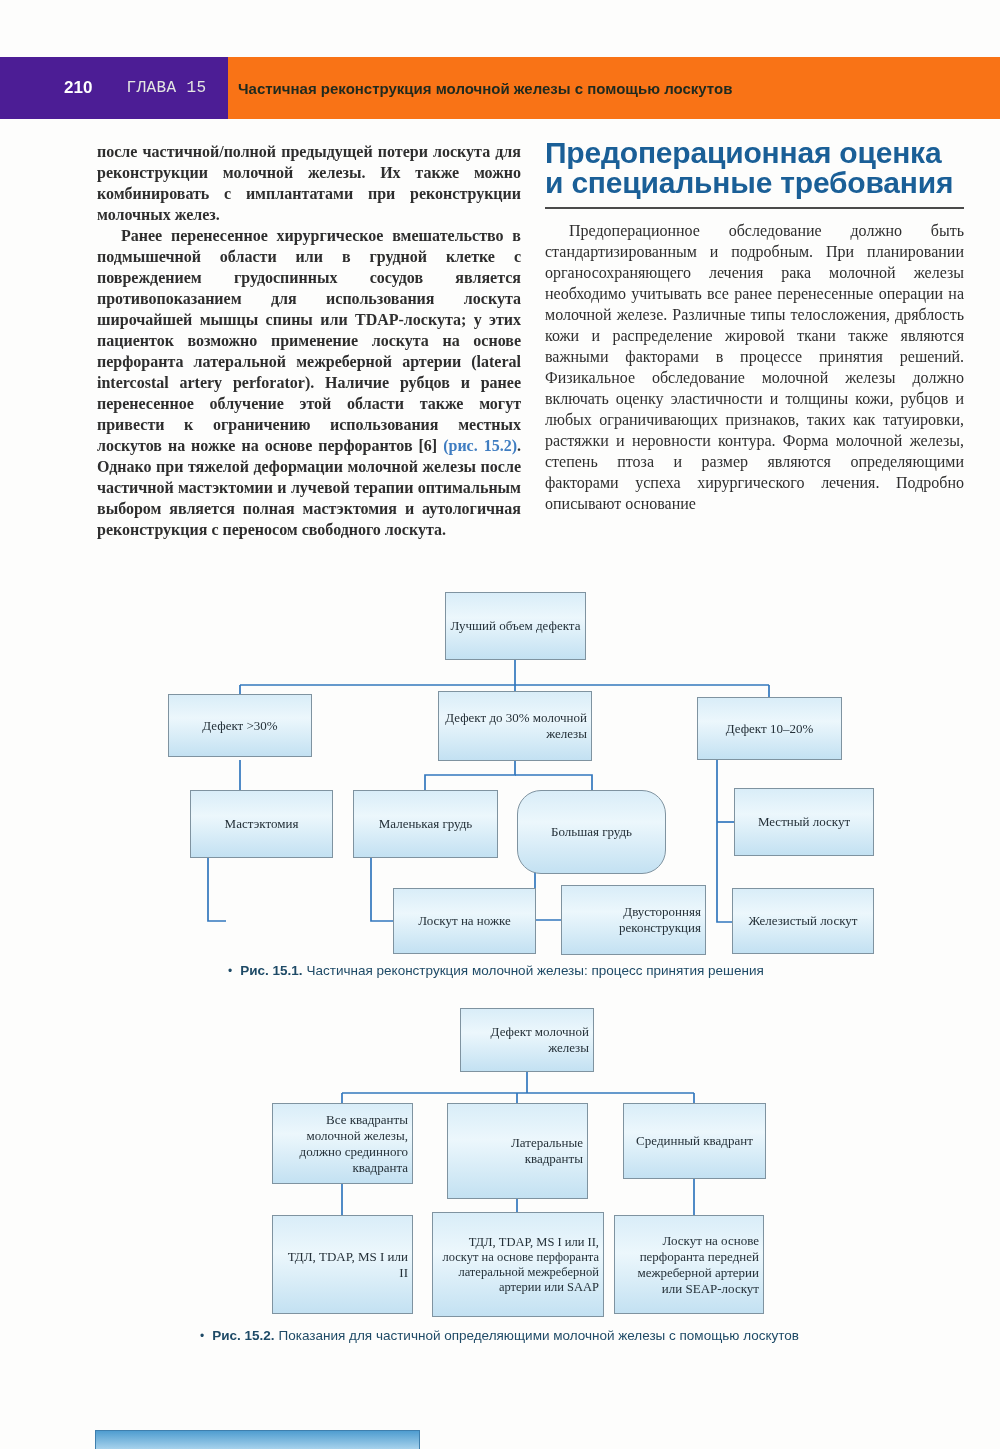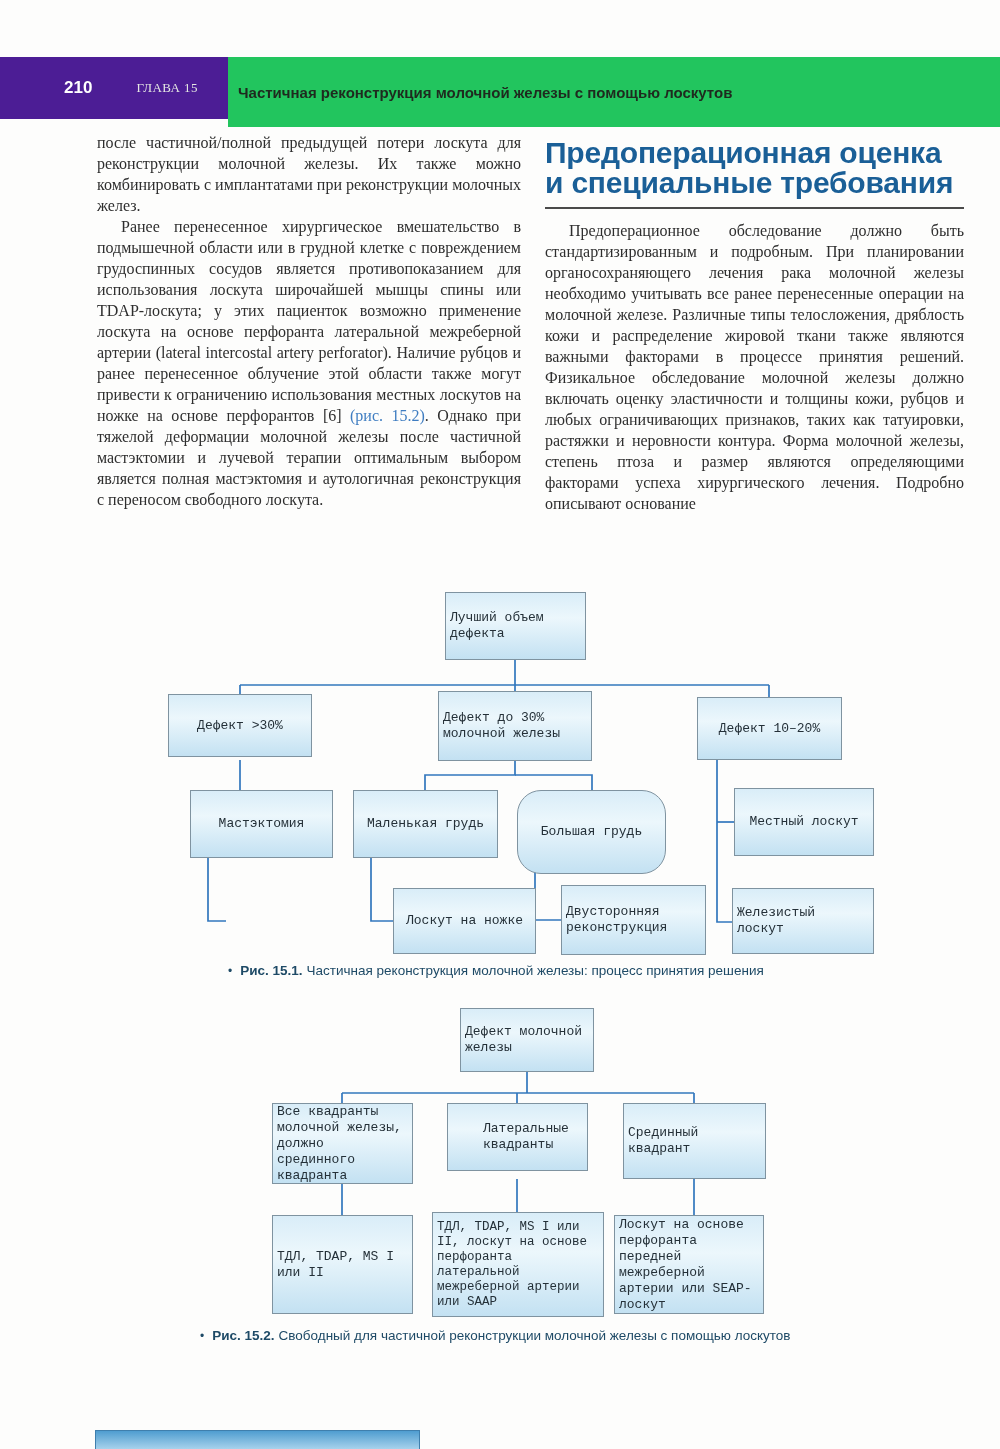--- a/index.html
+++ b/index.html
@@ -5,30 +5,30 @@
   html,body{margin:0;padding:0;background:#ffffff;}
   .page{position:relative;width:1000px;height:1449px;background:#fdfdfc;overflow:hidden;
         font-family:"Liberation Serif",serif;color:#2e2e2e;}
 
   
   .header-bar{position:absolute;top:57px;left:0;width:1000px;height:62px;}
   .header-dark{position:absolute;left:0;top:0;width:228px;height:62px;background:#4c1d95;
                display:flex;align-items:center;}
   .page-num{margin-left:64px;color:#ffffff;font-family:"Liberation Sans",sans-serif;
             font-weight:bold;font-size:17px;}
-  .chapter-label{margin-left:44px;color:#e4e7e2;font-family:Liberation Serif, serif;
-                 font-size:13px;letter-spacing:.4px;}
-  .header-green{position:absolute;left:228px;top:0;right:0;height:70px;background:#22c55e;
+  .chapter-label{margin-left:34px;color:#e4e7e2;font-family:Liberation Mono, monospace;
+                 font-size:16px;letter-spacing:.4px;}
+  .header-green{position:absolute;left:228px;top:0;right:0;height:62px;background:#f97316;
                 display:flex;align-items:center;}
   .running-title{margin-left:10px;color:#1f2a1f;font-family:"Liberation Sans",sans-serif;
                  font-weight:bold;font-size:15px;}
 
   
   .col{position:absolute;text-align:justify;font-size:16px;line-height:21px;}
-  .col-left{left:97px;top:132px;width:424px;}
+  .col-left{left:97px;top:141px;width:424px;font-weight:bold;}
   .col-right{left:545px;top:138px;width:419px;}
   .col p{margin:0;}
   .indent{text-indent:24px;}
   .figlink{color:#3f7dc1;text-decoration:none;cursor:pointer;}
 
   .heading{margin:0 0 0 0;font-family:"Liberation Sans",sans-serif;font-weight:bold;
            color:#1a5f97;font-size:30px;line-height:30px;letter-spacing:-.2px;
            border-bottom:2px solid #4a4a4a;padding-bottom:9px;}
   .heading span{display:block;}
   .col-right .body-p{margin-top:11px;}
@@ -36,22 +36,22 @@
   
   .fig{position:absolute;left:0;width:1000px;}
   .fig1{top:590px;height:375px;}
   .fig2{top:1005px;height:320px;}
   .connectors{position:absolute;left:0;top:0;}
   .connectors polyline{fill:none;stroke:#3277bd;stroke-width:1.7;}
 
   .node{position:absolute;box-sizing:border-box;
         background:linear-gradient(180deg,#d9edf8 0%,#ecf7fc 38%,#c3e1f2 100%);
         border:1px solid #7f93a0;
-        display:flex;align-items:center;justify-content:center;text-align:left;
-        font-family:Liberation Mono, monospace;font-size:13px;line-height:16px;
+        display:flex;align-items:center;justify-content:center;text-align:right;
+        font-family:Liberation Serif, serif;font-size:13px;line-height:16px;
         color:#243038;padding:2px 4px;}
   .node.small{font-size:12.5px;line-height:15px;}
 
   
   .caption{position:absolute;font-family:"Liberation Sans",sans-serif;font-size:13.5px;
            color:#1e4a66;white-space:nowrap;}
   .caption .bullet{font-size:12px;margin-right:8px;}
   .caption b{margin-right:4px;}
 
   
@@ -126,26 +126,26 @@
       <polyline points="342,88 694,88"></polyline>
       <polyline points="342,88 342,99"></polyline>
       <polyline points="517,88 517,99"></polyline>
       <polyline points="694,88 694,99"></polyline>
       <polyline points="342,179 342,211"></polyline>
       <polyline points="517,174 517,208"></polyline>
       <polyline points="694,174 694,211"></polyline>
     </svg>
     <div class="node" style="left:460px;top:3px;width:134px;height:64px;">Дефект молочной железы</div>
     <div class="node" style="left:272px;top:98px;width:141px;height:81px;">Все квадранты молочной железы, должно срединного квадранта</div>
-    <div class="node" style="left:447px;top:98px;width:141px;height:68px;padding-left:35px;">Латеральные квадранты</div>
+    <div class="node" style="left:447px;top:98px;width:141px;height:96px;padding-left:35px;">Латеральные квадранты</div>
     <div class="node" style="left:623px;top:98px;width:143px;height:76px;">Срединный квадрант</div>
     <div class="node" style="left:272px;top:210px;width:141px;height:99px;">ТДЛ, TDAP, MS I или II</div>
     <div class="node small" style="left:432px;top:207px;width:172px;height:105px;">ТДЛ, TDAP, MS I или II, лоскут на основе перфоранта латеральной межреберной артерии или SAAP</div>
     <div class="node" style="left:614px;top:210px;width:150px;height:99px;">Лоскут на основе перфоранта передней межреберной артерии или SEAP-лоскут</div>
   </div>
 
   <div class="caption" style="left:200px;top:1328px;">
-    <span class="bullet">•</span><b>Рис. 15.2.</b><span>Свободный для частичной реконструкции молочной железы с помощью лоскутов</span>
+    <span class="bullet">•</span><b>Рис. 15.2.</b><span>Показания для частичной определяющими молочной железы с помощью лоскутов</span>
   </div>
 
   <div class="partial-bottom"></div>
 
 </div>
 
 </body></html>

